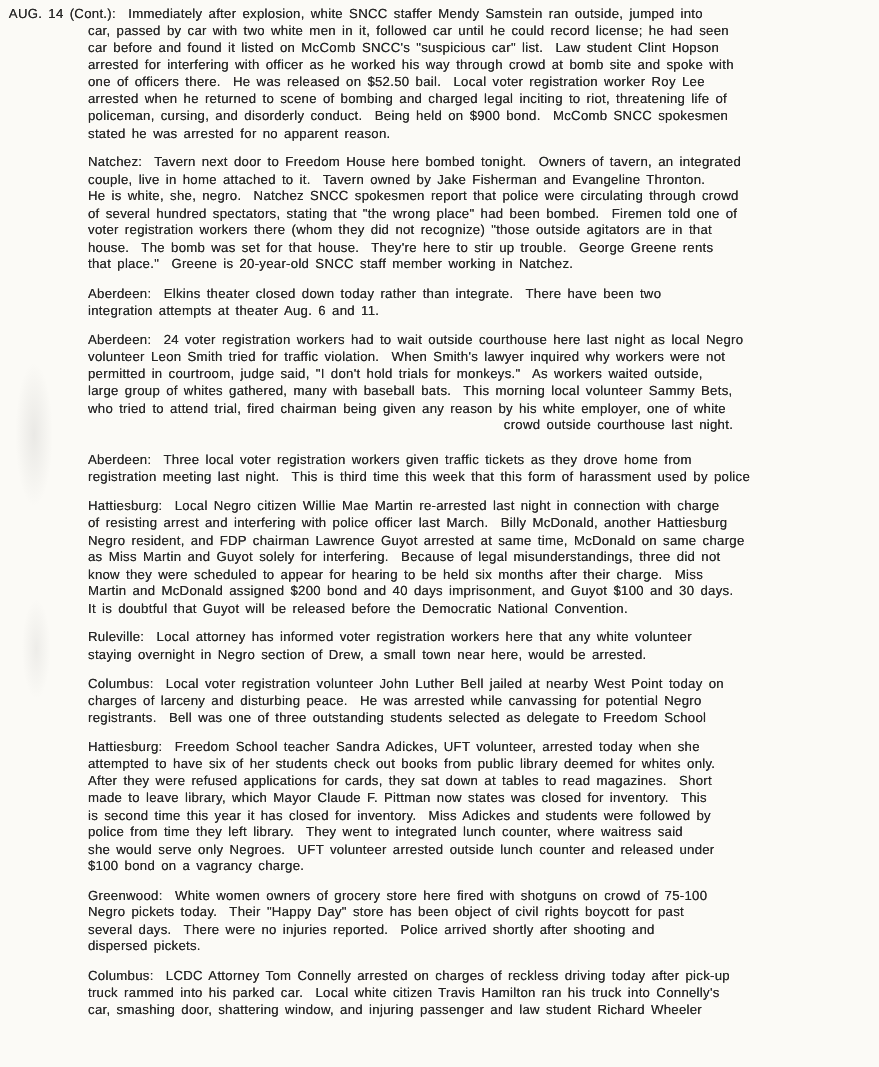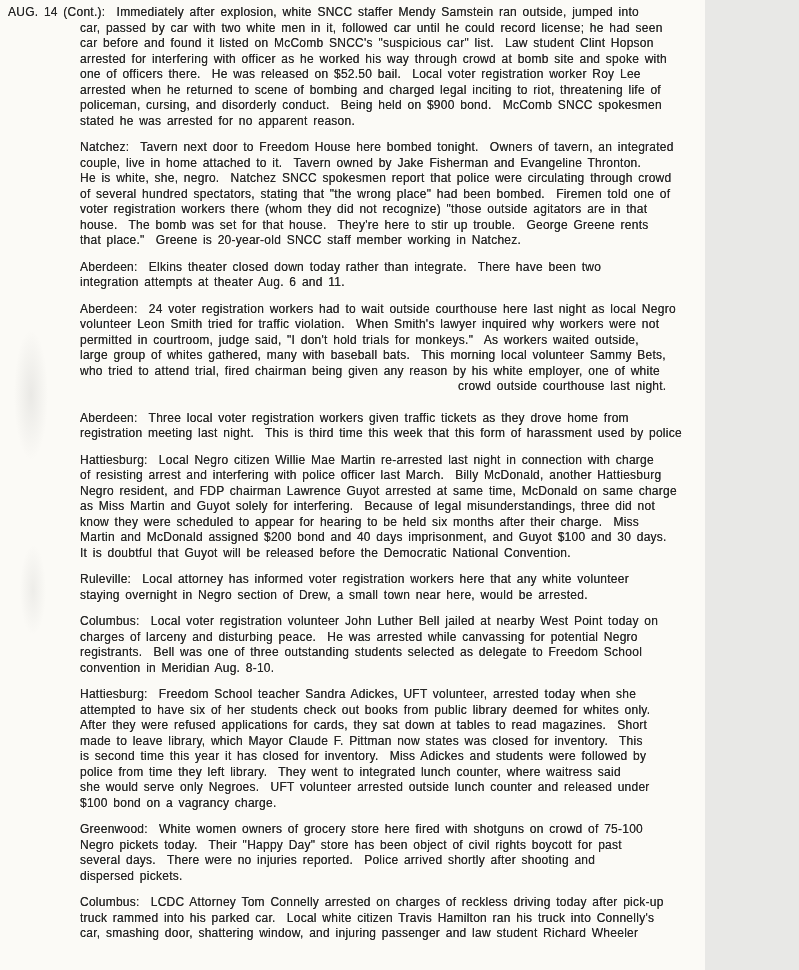--- a/index.html
+++ b/index.html
@@ -1,17 +1,17 @@
 <!DOCTYPE html>
 <html style="--paper: #fbfaf6; --ink: #262626;"><head>
 <meta charset="utf-8">
 <style>
   html,body{margin:0;padding:0;background:#e8e8e6;}
   .page{
-    width:705px;height:970px;
+    width:799px;height:970px;
     box-sizing:border-box;
     background:var(--paper,#fbfaf6);
     color:var(--ink,#262626);
     font-family:"Liberation Sans","DejaVu Sans",sans-serif;
     font-size:12px;
     line-height:15.5px;
     letter-spacing:0.25px;
     word-spacing:2px;
     padding:5px 2px 0 80px;
     overflow:hidden;
@@ -86,21 +86,20 @@
         <div class="line">It is doubtful that Guyot will be released before the Democratic National Convention.</div>
       </div>
       <div class="para">
         <div class="line">Ruleville:  Local attorney has informed voter registration workers here that any white volunteer</div>
         <div class="line">staying overnight in Negro section of Drew, a small town near here, would be arrested.</div>
       </div>
       <div class="para">
         <div class="line">Columbus:  Local voter registration volunteer John Luther Bell jailed at nearby West Point today on</div>
         <div class="line">charges of larceny and disturbing peace.  He was arrested while canvassing for potential Negro</div>
         <div class="line">registrants.  Bell was one of three outstanding students selected as delegate to Freedom School</div>
-        <div class="line">convention in Meridian Aug. 8-10.</div>
       </div>
       <div class="para">
         <div class="line">Hattiesburg:  Freedom School teacher Sandra Adickes, UFT volunteer, arrested today when she</div>
         <div class="line">attempted to have six of her students check out books from public library deemed for whites only.</div>
         <div class="line">After they were refused applications for cards, they sat down at tables to read magazines.  Short</div>
         <div class="line">made to leave library, which Mayor Claude F. Pittman now states was closed for inventory.  This</div>
         <div class="line">is second time this year it has closed for inventory.  Miss Adickes and students were followed by</div>
         <div class="line">police from time they left library.  They went to integrated lunch counter, where waitress said</div>
         <div class="line">she would serve only Negroes.  UFT volunteer arrested outside lunch counter and released under</div>
         <div class="line">$100 bond on a vagrancy charge.</div>

